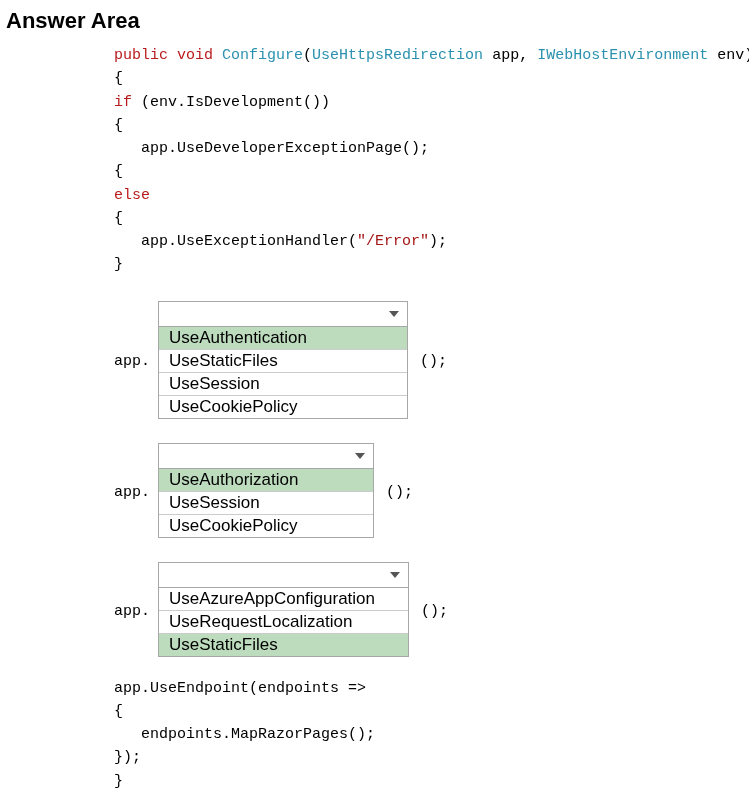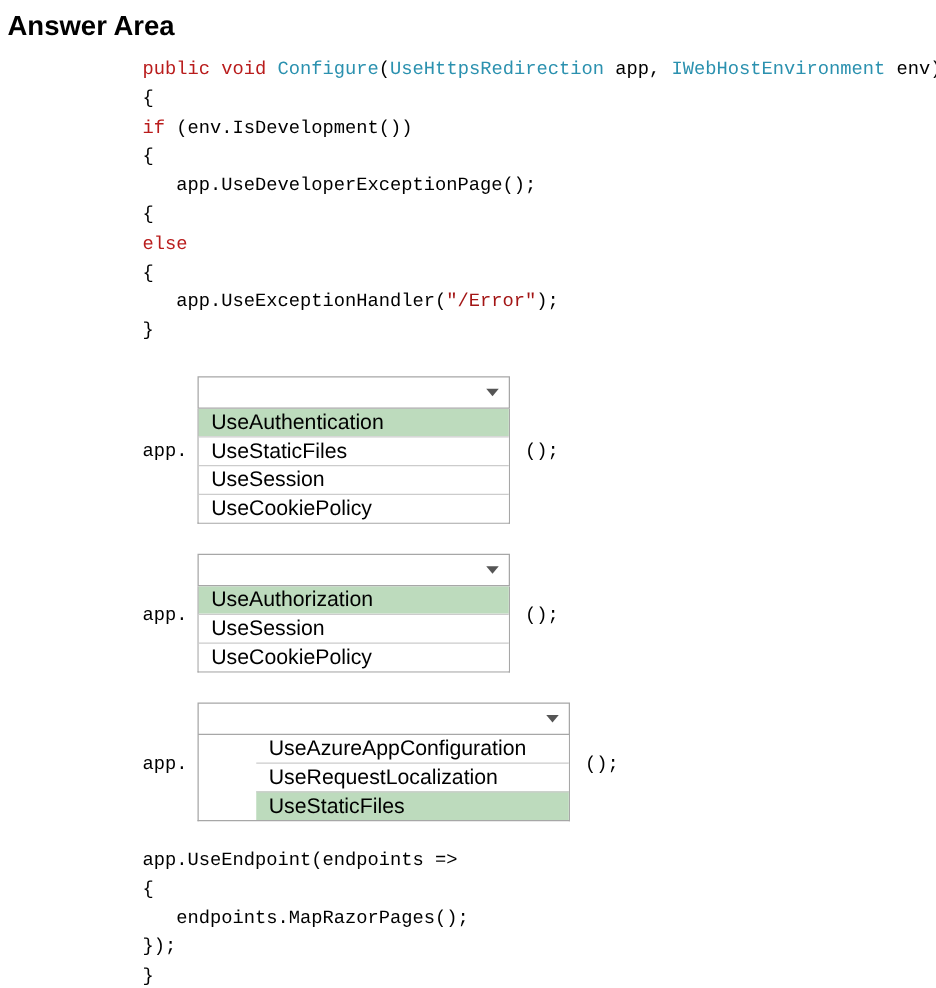--- a/index.html
+++ b/index.html
@@ -73,22 +73,22 @@
     font-size: 17px;
   }
   .dd-option {
     padding: 1px 10px;
     border-top: 1px solid #ccc;
     background: #fff;
   }
   .dd-option:first-child { border-top: none; }
   .dd-option.hl { background: #bddbbd; }
   .w1 { width: 250px; }
-  .w2 { width: 250px; }
-  .w3 { width: 298px; padding-left: 46px; }
+  .w2 { width: 216px; }
+  .w3 { width: 251px; }
 </style>
 </head>
 <body>
 
 <div class="heading">Answer Area</div>
 
 <div class="code-block"><span class="kw">public</span> <span class="kw">void</span> <span class="type">Configure</span><span>(</span><span class="type">UseHttpsRedirection</span><span> app,</span><span class="type"> IWebHostEnvironment</span><span> env)</span>
 <span>{</span>
 <span class="kw">if</span><span> (env.IsDevelopment())</span>
 <span>{</span>

